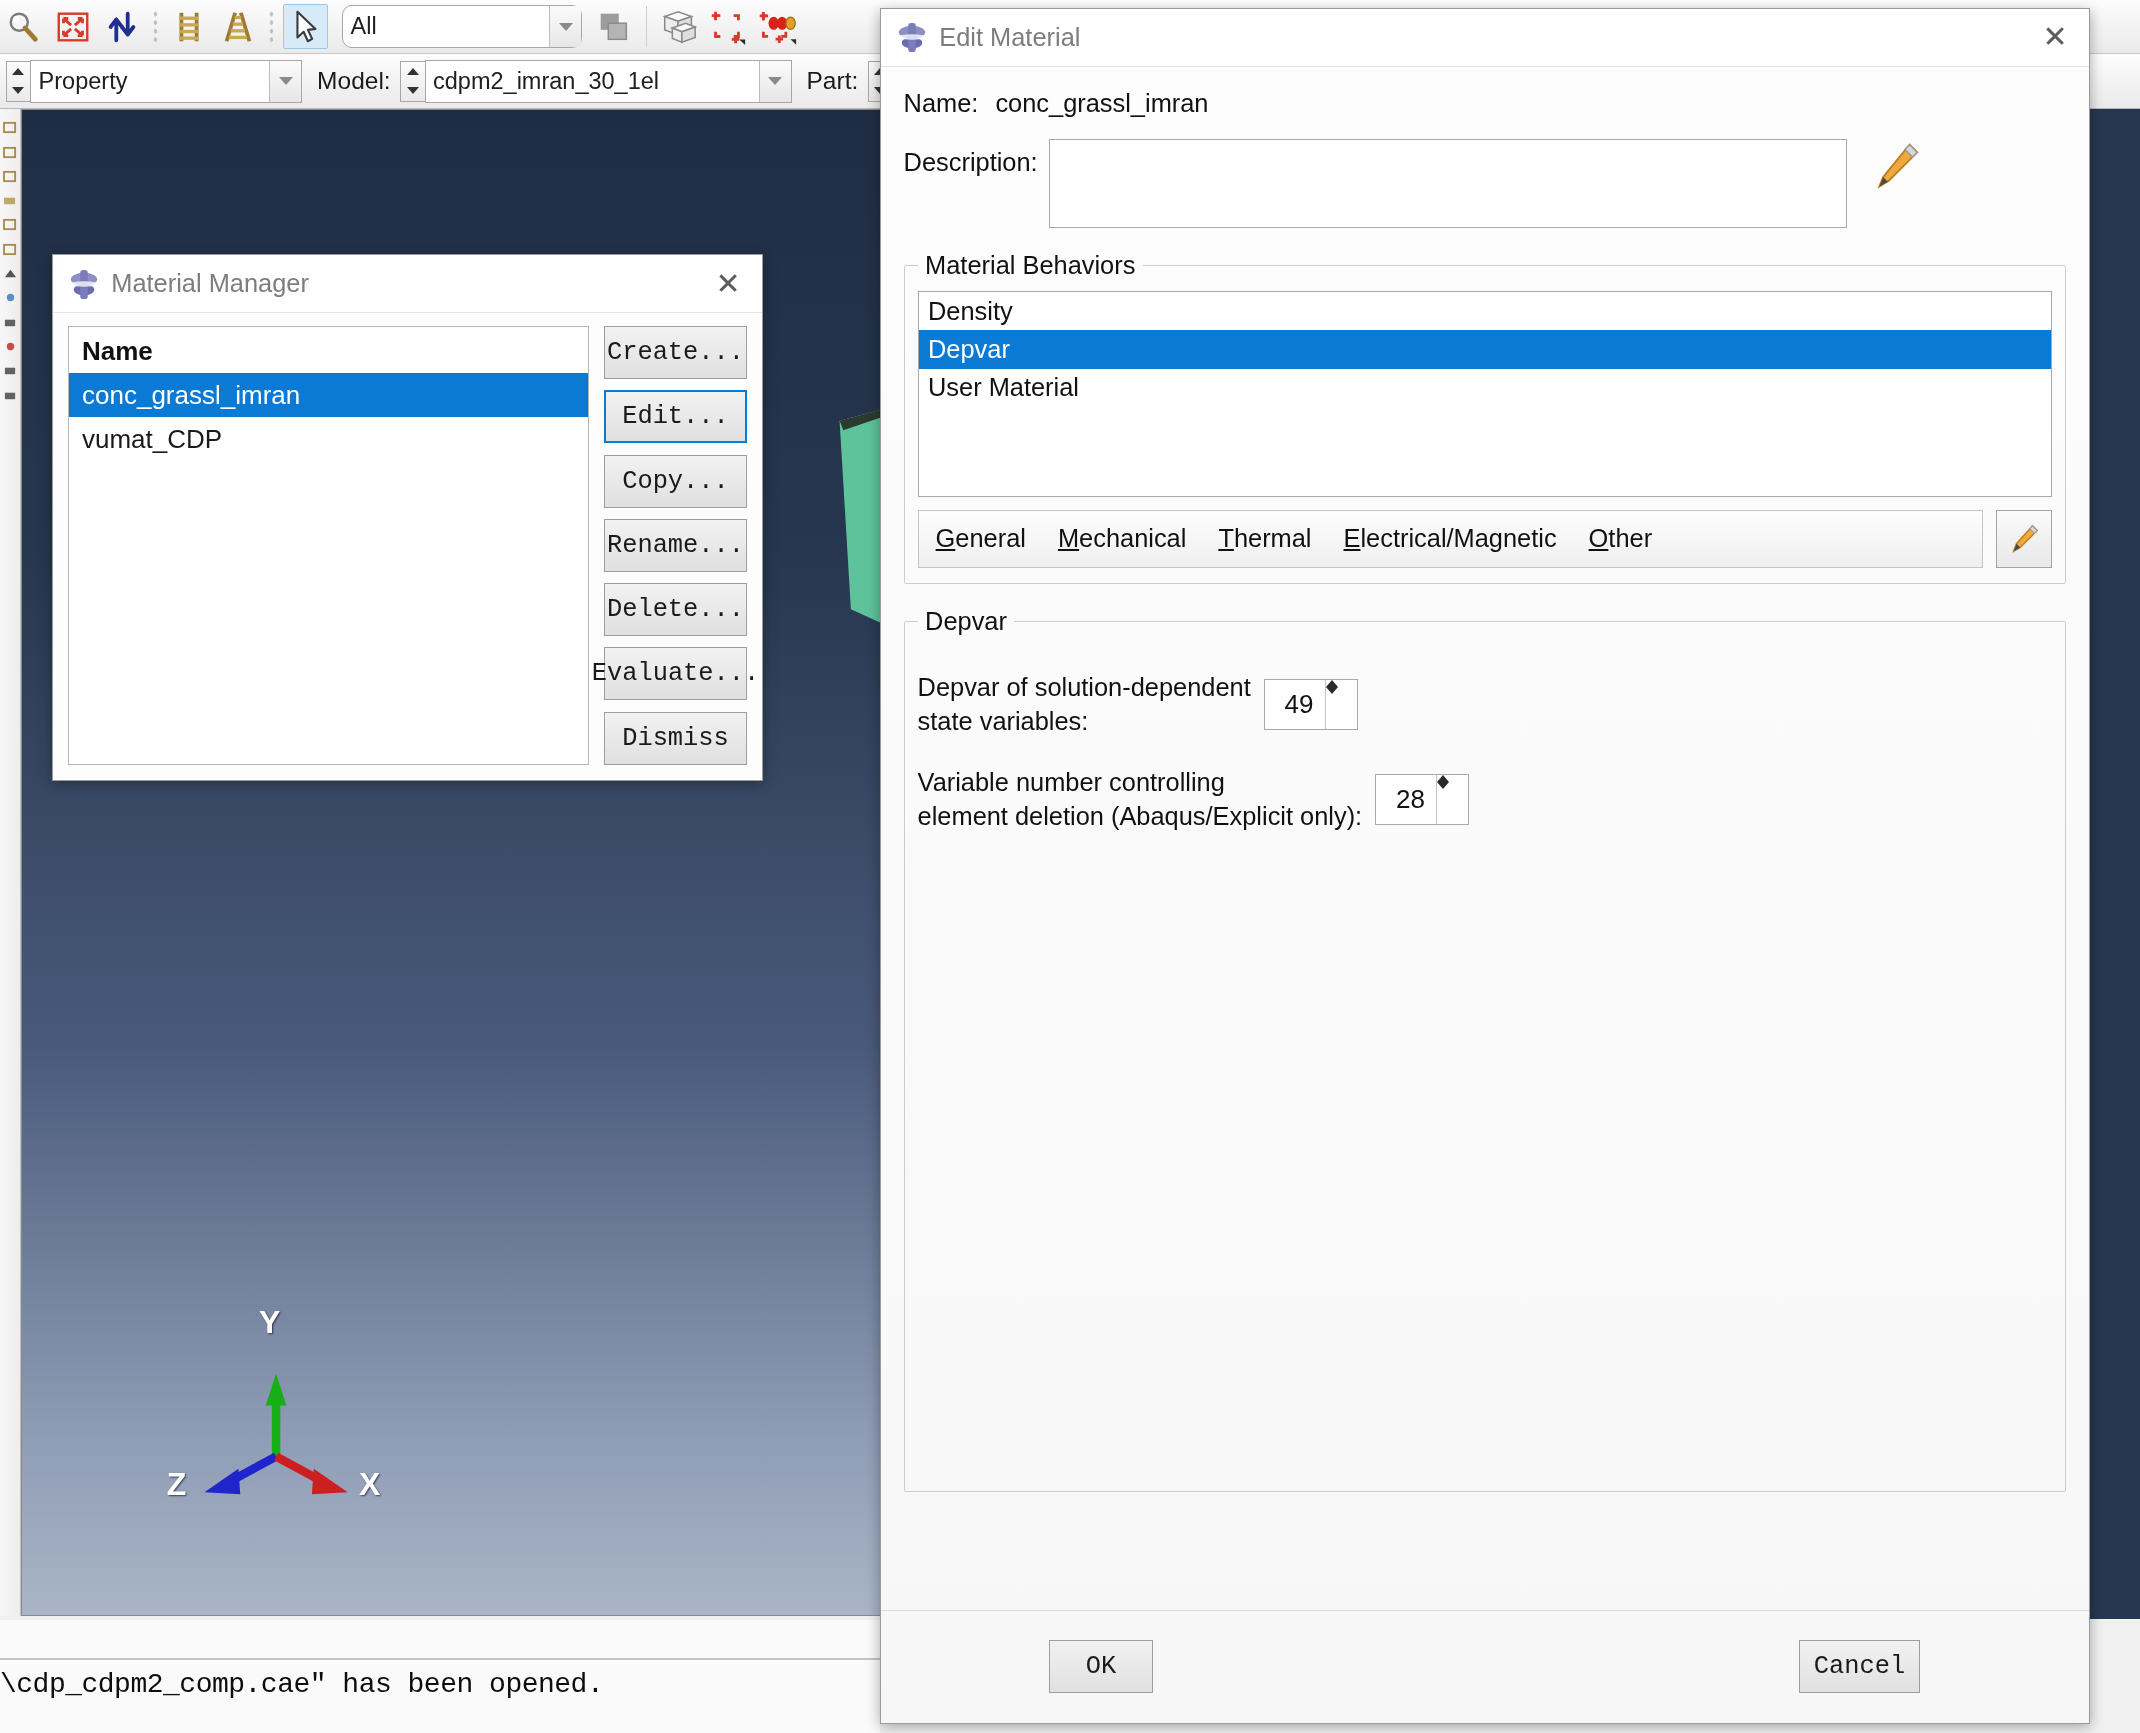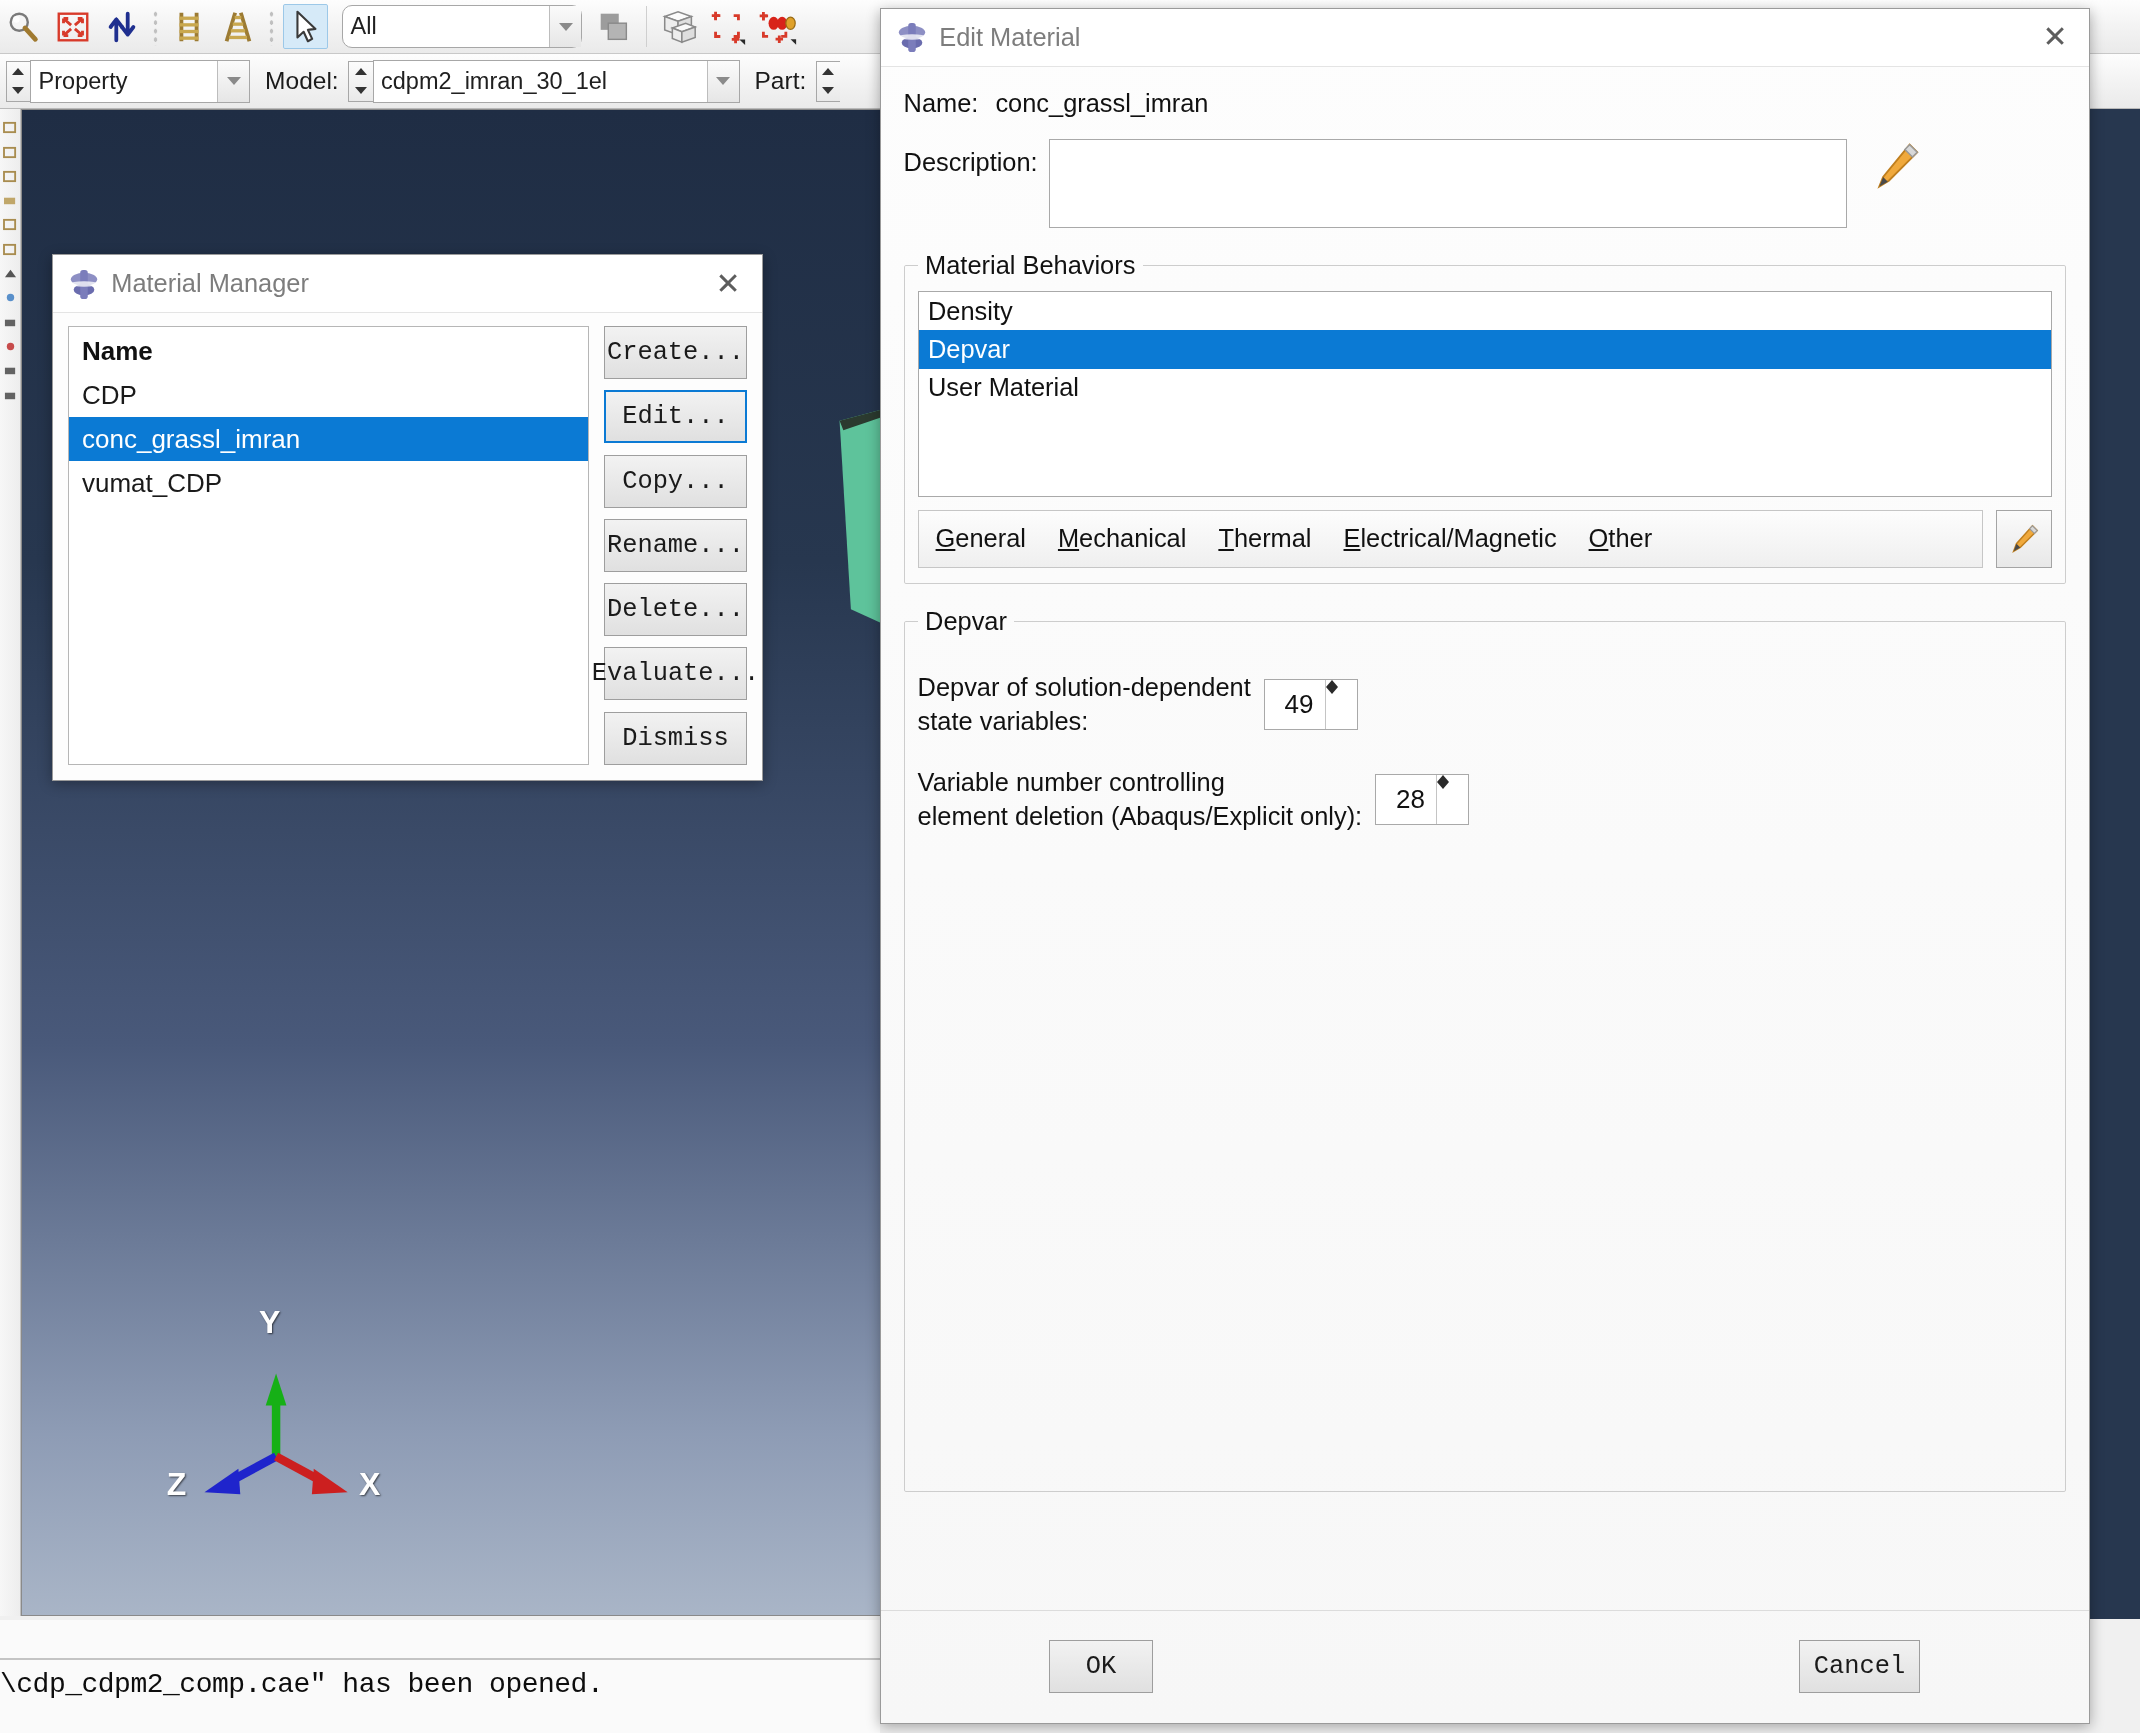--- a/index.html
+++ b/index.html
@@ -404,21 +404,21 @@
         <path d="M38 34 L44 34 L44 40 Z" fill="#2a2a2a"></path>
       </svg>
     </div>
   </div>
 
   <div id="toolbar-row-2" class="toolbar-row">
     <div class="spin-btns" style="margin-left:5.6px;">
       <span class="up"></span>
         <span class="down"></span>
     </div>
-    <div class="combo" id="module-combo" style="width:220px;">
+    <div class="combo" id="module-combo" style="width:272px;">
       <span class="combo-text">Property</span>
       <span class="combo-arrow"></span>
     </div>
 
     <span class="ctx-label">Model:</span>
     <div class="spin-btns">
       <span class="up"></span>
         <span class="down"></span>
     </div>
     <div class="combo" id="model-combo" style="width:367px;">
@@ -533,21 +533,20 @@
         <ellipse cx="17" cy="25" rx="11" ry="6" fill="#6a6cae"></ellipse>
         <rect x="13" y="4" width="8" height="31" rx="3" fill="#7b7dbb"></rect>
         <ellipse cx="17" cy="19" rx="15" ry="3" fill="#ffffff" opacity=".75"></ellipse>
       </svg>
       <span class="dlg-title">Material Manager</span>
       <span class="dlg-close">✕</span>
     </div>
     <div id="mm-body">
       <div id="mm-list">
         <div class="mm-header">Name</div>
-        <div class="mm-item">CDP</div>
         <div class="mm-item selected">conc_grassl_imran</div>
         <div class="mm-item">vumat_CDP</div>
       </div>
       <div id="mm-buttons">
         <div class="btn">Create...</div>
         <div class="btn focused">Edit...</div>
         <div class="btn">Copy...</div>
         <div class="btn">Rename...</div>
         <div class="btn">Delete...</div>
         <div class="btn">Evaluate...</div>

